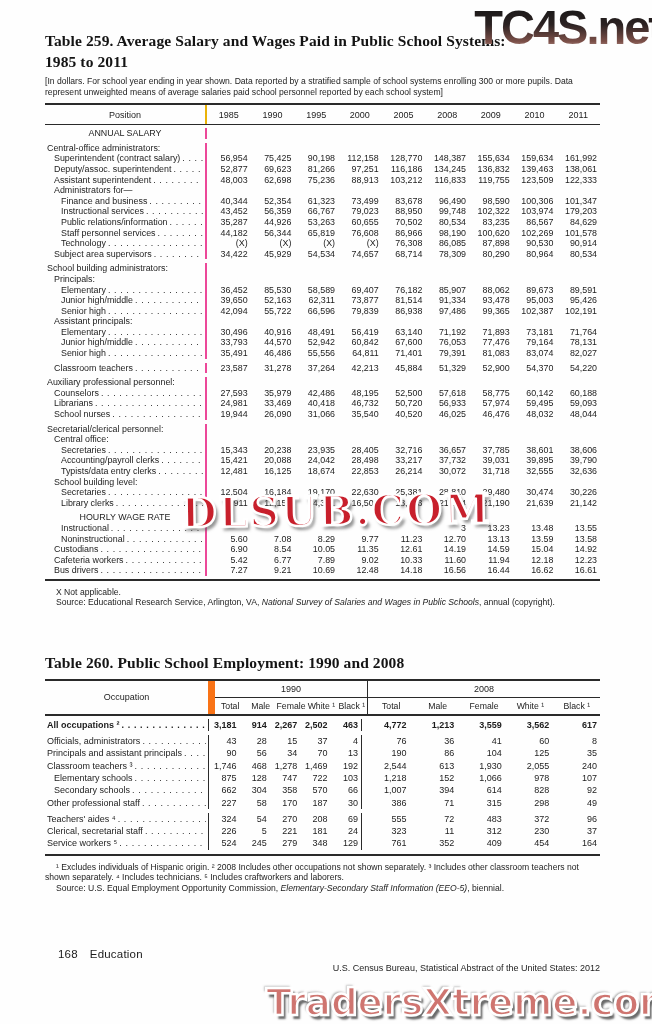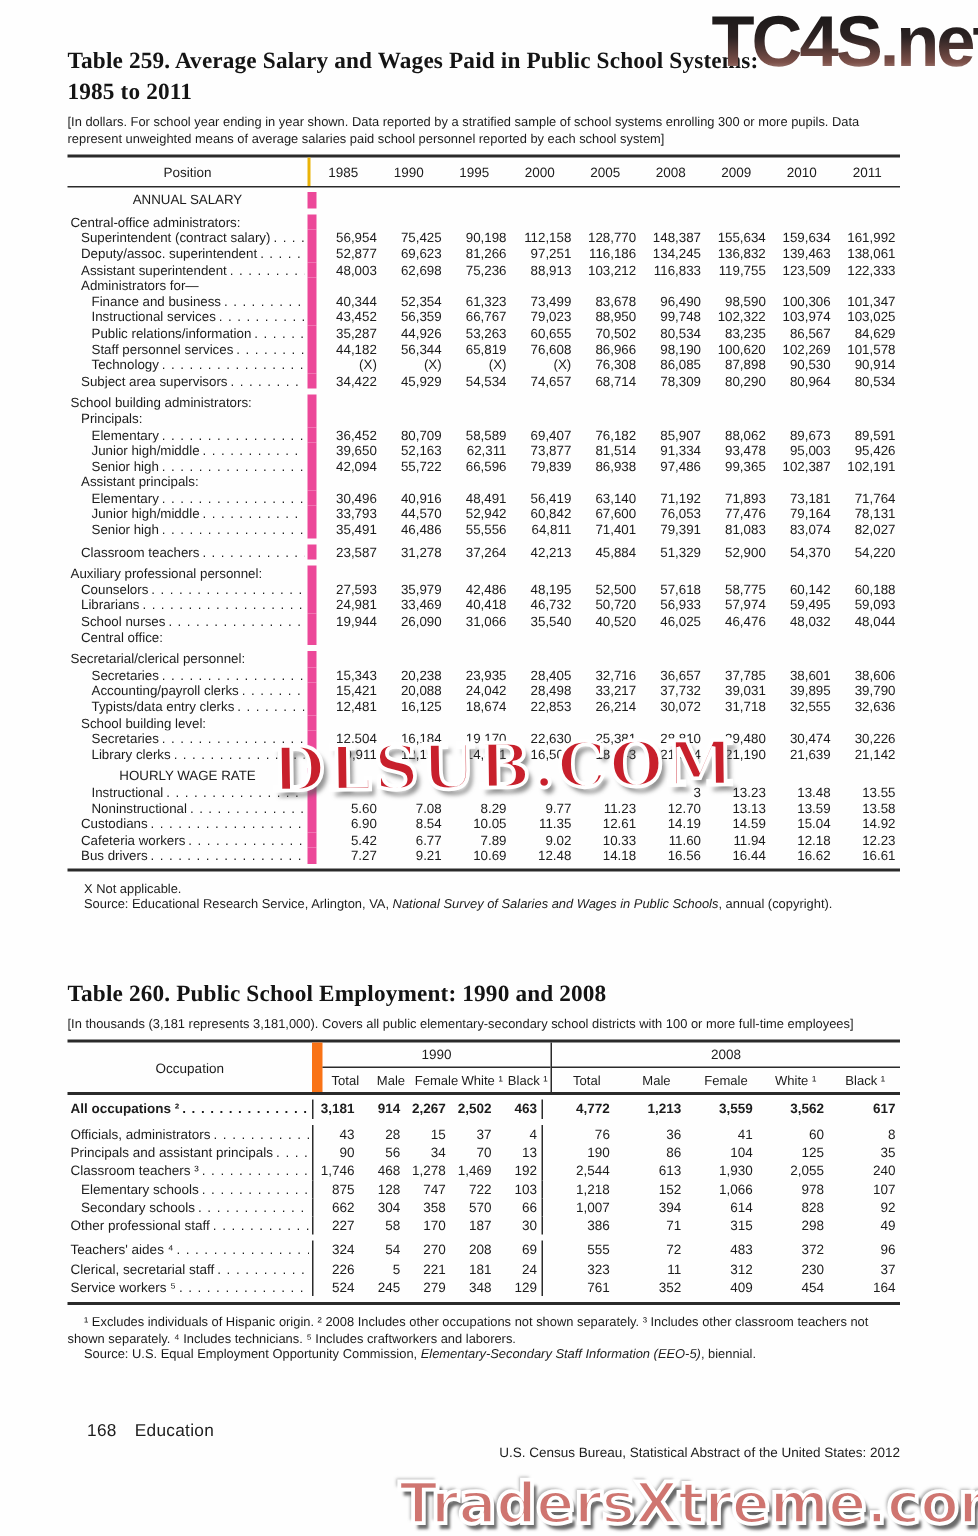--- a/index.html
+++ b/index.html
@@ -15,21 +15,21 @@
 
   
   .tbl{border-top:2px solid #2a2a2a;border-bottom:2px solid #2a2a2a;margin-top:6px;position:relative;z-index:1;}
   .hdr259{display:flex;height:19px;border-bottom:1px solid #2a2a2a;font-size:9px;align-items:stretch;}
   .poscell{flex:0 0 160px;width:160px;border-right:2px solid #eab308;display:flex;
            align-items:center;justify-content:center;}
   .yr{flex:1;display:flex;align-items:center;justify-content:center;}
   .t259-body{padding:3px 0 3px 0;}
   .t-row{display:flex;height:10.6px;line-height:10.6px;font-size:8.9px;}
   .t-row.gap{margin-top:4px;}
-  .lbl{flex:0 0 160px;width:160px;border-right:6px solid #ec4899;display:flex;
+  .lbl{flex:0 0 160px;width:160px;border-right:2px solid #ec4899;display:flex;
        align-items:baseline;overflow:hidden;}
   .lbl.sec{justify-content:center;align-items:center;}
   .rl{white-space:nowrap;}
   .i0{padding-left:2px;}.i1{padding-left:9px;}.i2{padding-left:16px;}
   .dots{flex:1;overflow:hidden;white-space:nowrap;margin:0 2px 0 2px;letter-spacing:.6px;}
   .val{flex:1;text-align:right;padding-right:3px;white-space:nowrap;}
 
   
   .fnote{font-size:8.6px;line-height:10.4px;margin:0;text-indent:11px;}
   .fn1{margin-top:6px;}
@@ -213,21 +213,21 @@
               <span class="dots">. . . . . . . . . . . . . . . . . . . . . . . . . . . . . . . . . . . . . . . . . . . . . . . . . . . . . . . . . . . . . . . . . . . . . . </span>
             </div>
             <div class="val">43,452</div>
             <div class="val">56,359</div>
             <div class="val">66,767</div>
             <div class="val">79,023</div>
             <div class="val">88,950</div>
             <div class="val">99,748</div>
             <div class="val">102,322</div>
             <div class="val">103,974</div>
-            <div class="val">103,025</div>
+            <div class="val">179,203</div>
           </div>
           <div class="t-row">
             <div class="lbl">
               <span class="rl i2">Public relations/information</span>
               <span class="dots">. . . . . . . . . . . . . . . . . . . . . . . . . . . . . . . . . . . . . . . . . . . . . . . . . . . . . . . . . . . . . . . . . . . . . . </span>
             </div>
             <div class="val">35,287</div>
             <div class="val">44,926</div>
             <div class="val">53,263</div>
             <div class="val">60,655</div>
@@ -309,21 +309,21 @@
             <div class="val"></div>
             <div class="val"></div>
             <div class="val"></div>
           </div>
           <div class="t-row">
             <div class="lbl">
               <span class="rl i2">Elementary</span>
               <span class="dots">. . . . . . . . . . . . . . . . . . . . . . . . . . . . . . . . . . . . . . . . . . . . . . . . . . . . . . . . . . . . . . . . . . . . . . </span>
             </div>
             <div class="val">36,452</div>
-            <div class="val">80,709</div>
+            <div class="val">85,530</div>
             <div class="val">58,589</div>
             <div class="val">69,407</div>
             <div class="val">76,182</div>
             <div class="val">85,907</div>
             <div class="val">88,062</div>
             <div class="val">89,673</div>
             <div class="val">89,591</div>
           </div>
           <div class="t-row">
             <div class="lbl">
@@ -481,37 +481,37 @@
             <div class="val">19,944</div>
             <div class="val">26,090</div>
             <div class="val">31,066</div>
             <div class="val">35,540</div>
             <div class="val">40,520</div>
             <div class="val">46,025</div>
             <div class="val">46,476</div>
             <div class="val">48,032</div>
             <div class="val">48,044</div>
           </div>
+          <div class="t-row gap">
+            <div class="lbl">
+              <span class="rl i0">Secretarial/clerical personnel:</span>
+            </div>
+            <div class="val"></div>
+            <div class="val"></div>
+            <div class="val"></div>
+            <div class="val"></div>
+            <div class="val"></div>
+            <div class="val"></div>
+            <div class="val"></div>
+            <div class="val"></div>
+            <div class="val"></div>
+          </div>
           <div class="t-row">
             <div class="lbl">
               <span class="rl i1">Central office:</span>
-            </div>
-            <div class="val"></div>
-            <div class="val"></div>
-            <div class="val"></div>
-            <div class="val"></div>
-            <div class="val"></div>
-            <div class="val"></div>
-            <div class="val"></div>
-            <div class="val"></div>
-            <div class="val"></div>
-          </div>
-          <div class="t-row gap">
-            <div class="lbl">
-              <span class="rl i0">Secretarial/clerical personnel:</span>
             </div>
             <div class="val"></div>
             <div class="val"></div>
             <div class="val"></div>
             <div class="val"></div>
             <div class="val"></div>
             <div class="val"></div>
             <div class="val"></div>
             <div class="val"></div>
             <div class="val"></div>
@@ -692,21 +692,20 @@
             <div class="val">16.62</div>
             <div class="val">16.61</div>
           </div>
         </div>
     </div>
 
     <p class="fnote fn1">X Not applicable.</p>
     <p class="fnote"><span>Source: Educational Research Service, Arlington, VA, </span><i>National Survey of Salaries and Wages in Public Schools</i><span>, annual (copyright).</span></p>
 
     <h1 class="t-title t2">Table 260. Public School Employment: 1990 and 2008</h1>
-    <p class="headnote">[In thousands (3,181 represents 3,181,000). Covers all public elementary-secondary school districts with 100 or more full-time employees]</p>
 
     <div class="tbl">
       <div class="t260-head">
         <div class="occcell">Occupation</div>
         <div class="grp g1990">
           <div class="gl">1990</div>
           <div class="subs" id="subs1990">
               <span>Total</span>
               <span>Male</span>
               <span>Female</span>

